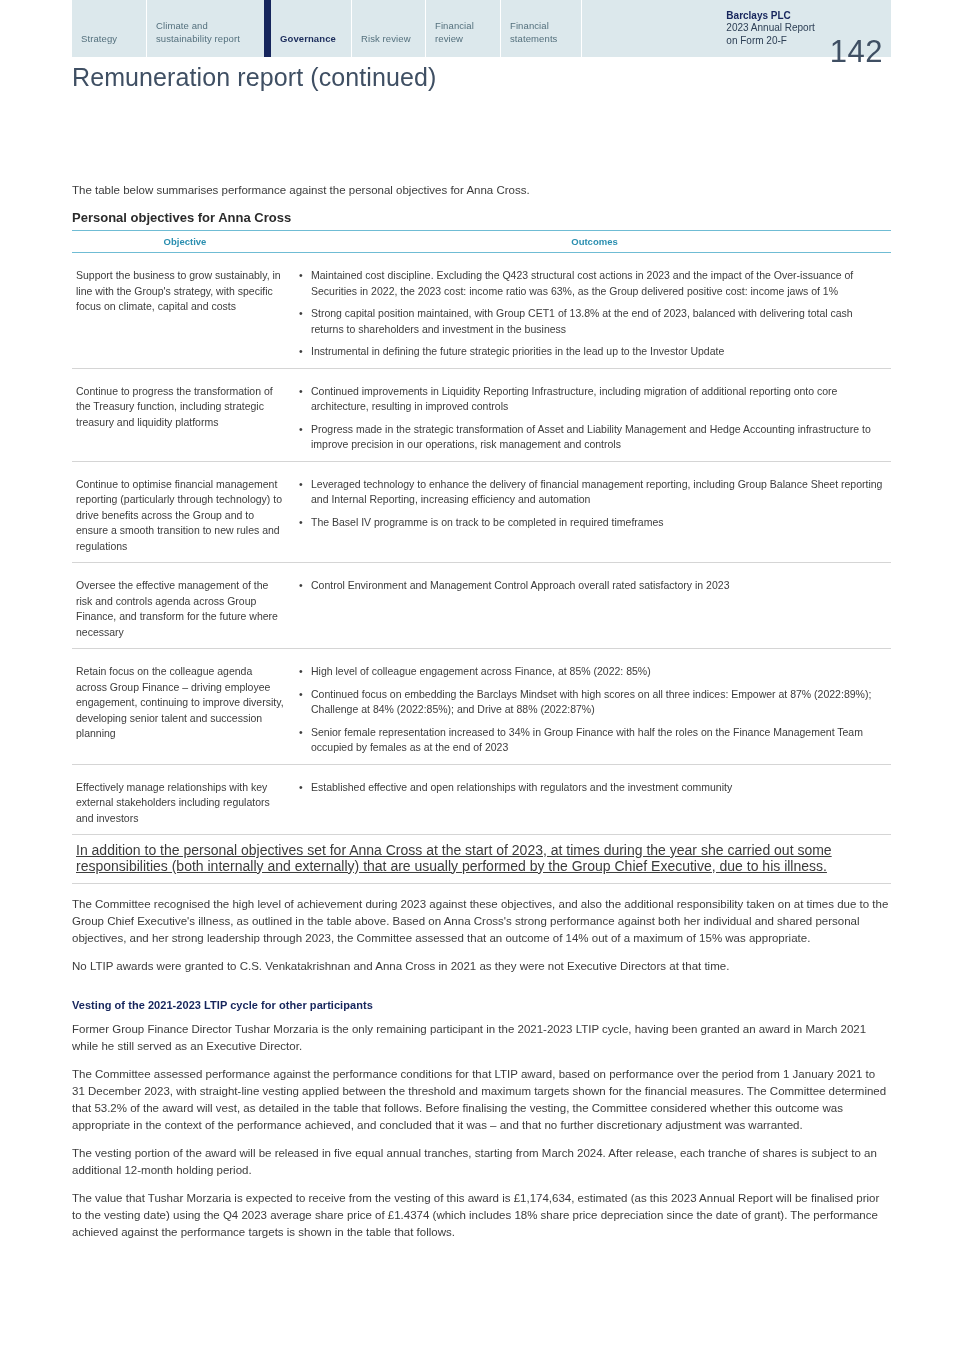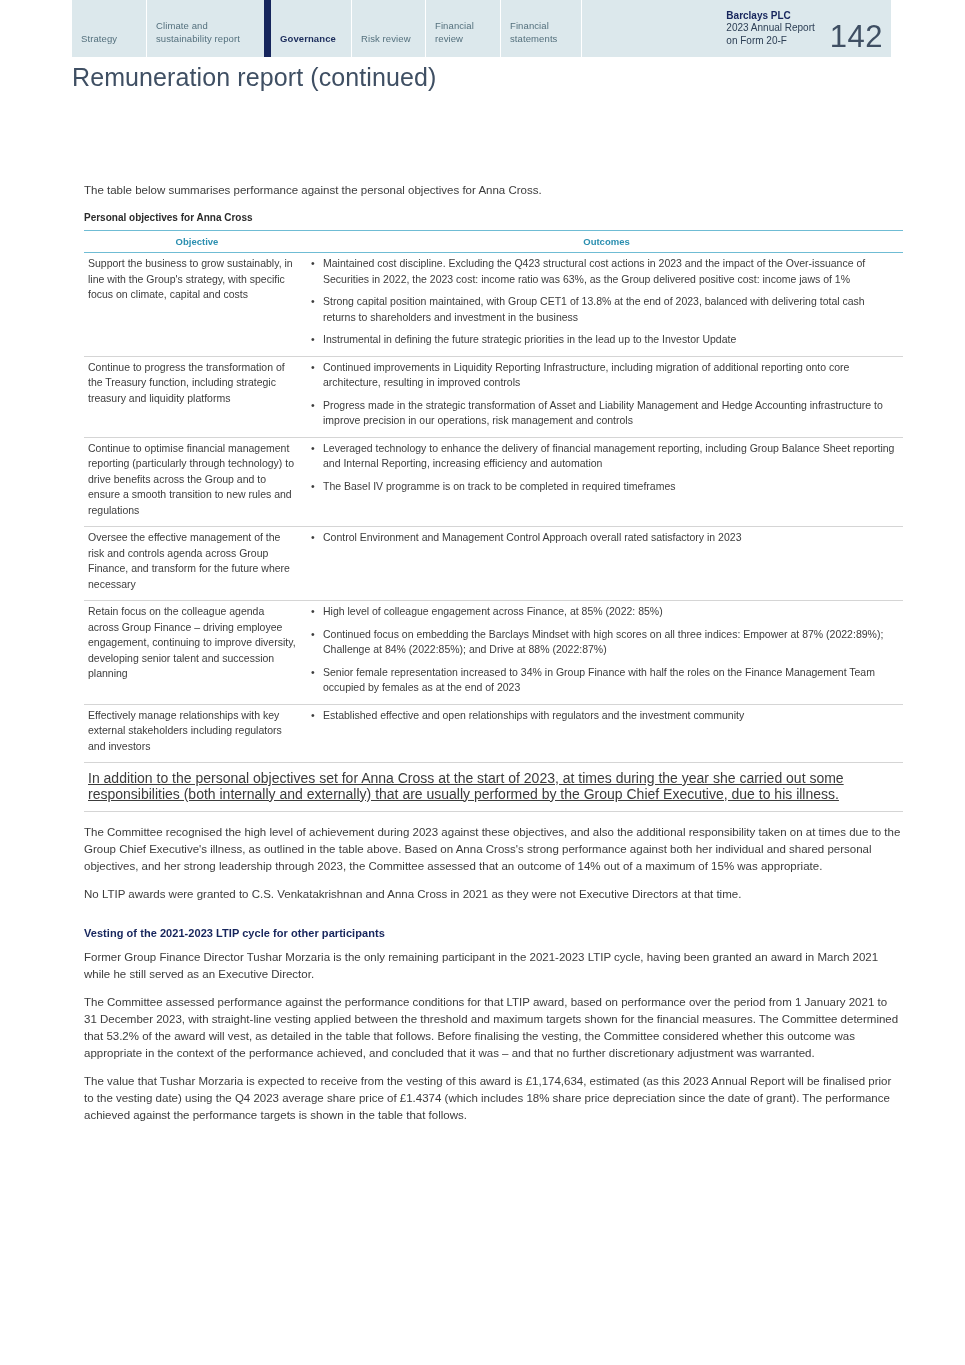--- a/index.html
+++ b/index.html
@@ -83,52 +83,52 @@
   }
   .nav-meta-text .ln { display: block; }
   .page-number {
     font-size: 31px;
     line-height: 31px;
     color: #3f4f63;
     margin-left: 15px;
     font-weight: 300;
     letter-spacing: 0.5px;
     position: relative;
-    top: 5px;
+    top: 20px;
   }
 
   
   .page-title {
     position: absolute;
     left: 72px;
     top: 62px;
     font-size: 25px;
     line-height: 30px;
     color: #3f4f63;
     font-weight: 300;
     letter-spacing: 0.1px;
   }
 
   
   .content {
     position: absolute;
-    left: 84px;
+    left: 72px;
     top: 182px;
     width: 819px;
   }
 
   .intro-line {
     font-size: 11.5px;
     line-height: 16px;
     color: #3c3c3c;
     margin-bottom: 12px;
   }
 
   .table-caption {
-    font-size: 10px;
+    font-size: 13px;
     line-height: 15px;
     font-weight: bold;
     color: #2b2b2b;
     margin-bottom: 5px;
   }
 
   
   .obj-table {
     width: 100%;
     border-collapse: collapse;
@@ -143,21 +143,21 @@
     padding: 4px 0 4px 0;
     border-bottom: 1px solid #6fbcd4;
     vertical-align: bottom;
   }
   .obj-table th.col-objective { width: 208px; padding-left: 4px; }
   .obj-table th.col-outcomes  { padding-left: 4px; }
 
   .obj-table td {
     vertical-align: top;
     border-bottom: 0.8px solid #d5d5d5;
-    padding: 3px 6px 8px 4px;
+    padding: 15px 6px 8px 4px;
     font-size: 10.5px;
     line-height: 15.5px;
     color: #3c3c3c;
   }
   .obj-table td.objective-cell {
     width: 208px;
     padding-right: 10px;
   }
   .obj-table tr:last-child td { border-bottom: 0.8px solid #d5d5d5; }
 
@@ -335,16 +335,17 @@
   </table>
 
   <div class="body-block">
     <p class="body-para">The Committee recognised the high level of achievement during 2023 against these objectives, and also the additional responsibility taken on at times due to the Group Chief Executive's illness, as outlined in the table above. Based on Anna Cross's strong performance against both her individual and shared personal objectives, and her strong leadership through 2023, the Committee assessed that an outcome of 14% out of a maximum of 15% was appropriate.</p>
 
     <p class="body-para">No LTIP awards were granted to C.S. Venkatakrishnan and Anna Cross in 2021 as they were not Executive Directors at that time.</p>
 
     <h3 class="sub-head">Vesting of the 2021-2023 LTIP cycle for other participants</h3>
     <p class="body-para">Former Group Finance Director Tushar Morzaria is the only remaining participant in the 2021-2023 LTIP cycle, having been granted an award in March 2021 while he still served as an Executive Director.</p>
     <p class="body-para">The Committee assessed performance against the performance conditions for that LTIP award, based on performance over the period from 1 January 2021 to 31 December 2023, with straight-line vesting applied between the threshold and maximum targets shown for the financial measures. The Committee determined that 53.2% of the award will vest, as detailed in the table that follows. Before finalising the vesting, the Committee considered whether this outcome was appropriate in the context of the performance achieved, and concluded that it was – and that no further discretionary adjustment was warranted.</p>
+    <p class="body-para">The vesting portion of the award will be released in five equal annual tranches, starting from March 2024. After release, each tranche of shares is subject to an additional 12-month holding period.</p>
     <p class="body-para">The value that Tushar Morzaria is expected to receive from the vesting of this award is £1,174,634, estimated (as this 2023 Annual Report will be finalised prior to the vesting date) using the Q4 2023 average share price of £1.4374 (which includes 18% share price depreciation since the date of grant). The performance achieved against the performance targets is shown in the table that follows.</p>
   </div>
 
 </div>
 
 </body></html>

